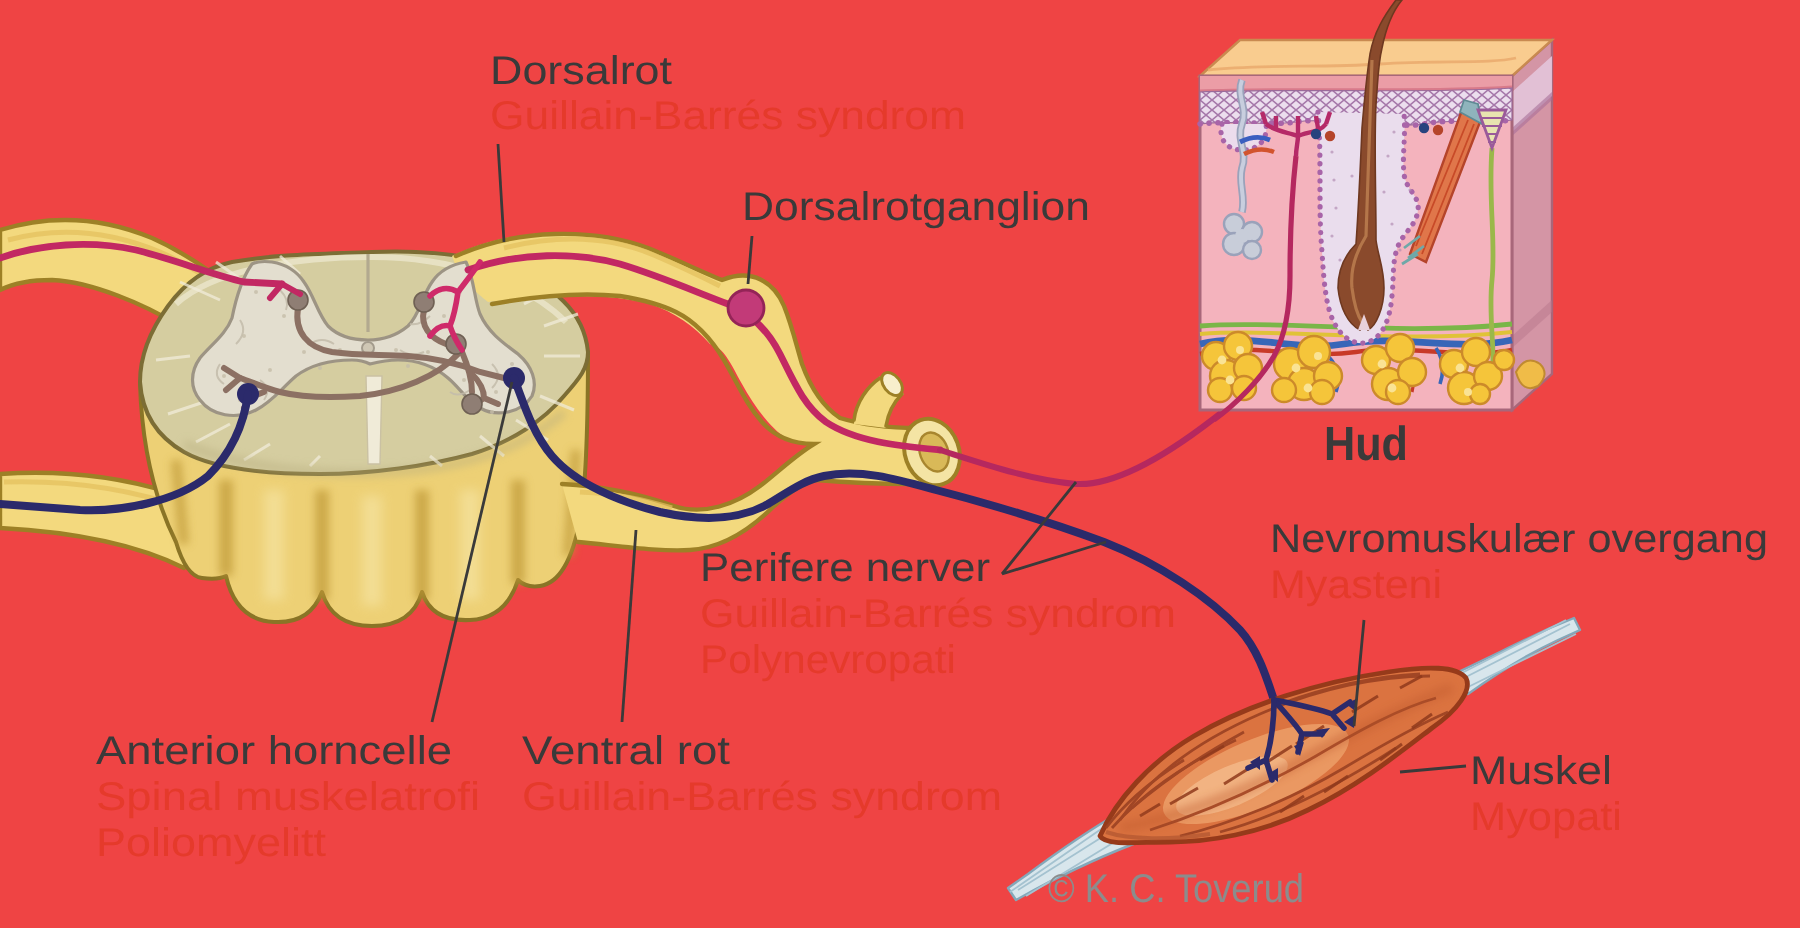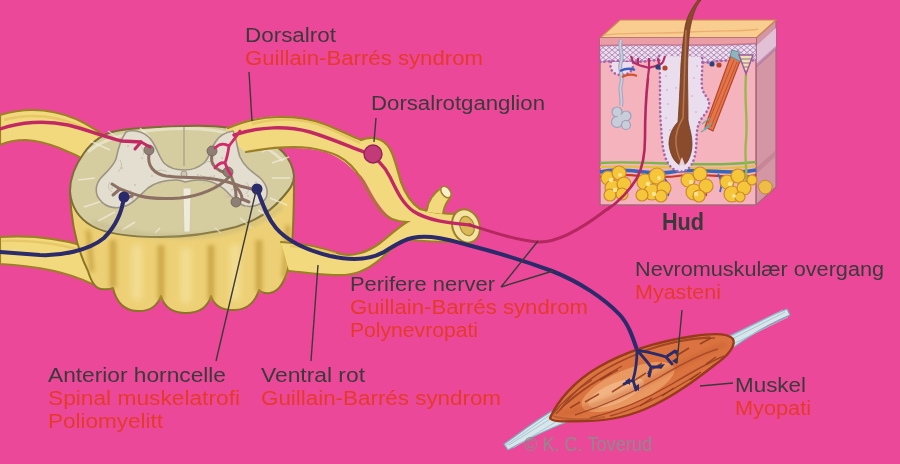--- a/index.html
+++ b/index.html
@@ -1,16 +1,16 @@
 <!DOCTYPE html>
 <html><head>
 <meta charset="utf-8">
 <style>
 html,body{margin:0;padding:0;background:#fff;}
-#stage{position:relative;width:900px;height:464px;overflow:hidden;background:#ec4899;
+#stage{position:relative;width:900px;height:464px;overflow:hidden;background:#ef4444;
 font-family:"Liberation Sans",sans-serif;}
 text{font-family:"Liberation Sans",sans-serif;}
 </style>
 </head>
 <body>
 <div id="stage">
 <svg width="900" height="464" viewBox="0 0 900 464">
 <defs>
 <pattern id="ehatch" width="6" height="5" patternUnits="userSpaceOnUse">
 <rect width="6" height="5" fill="#ecdeee"></rect>

